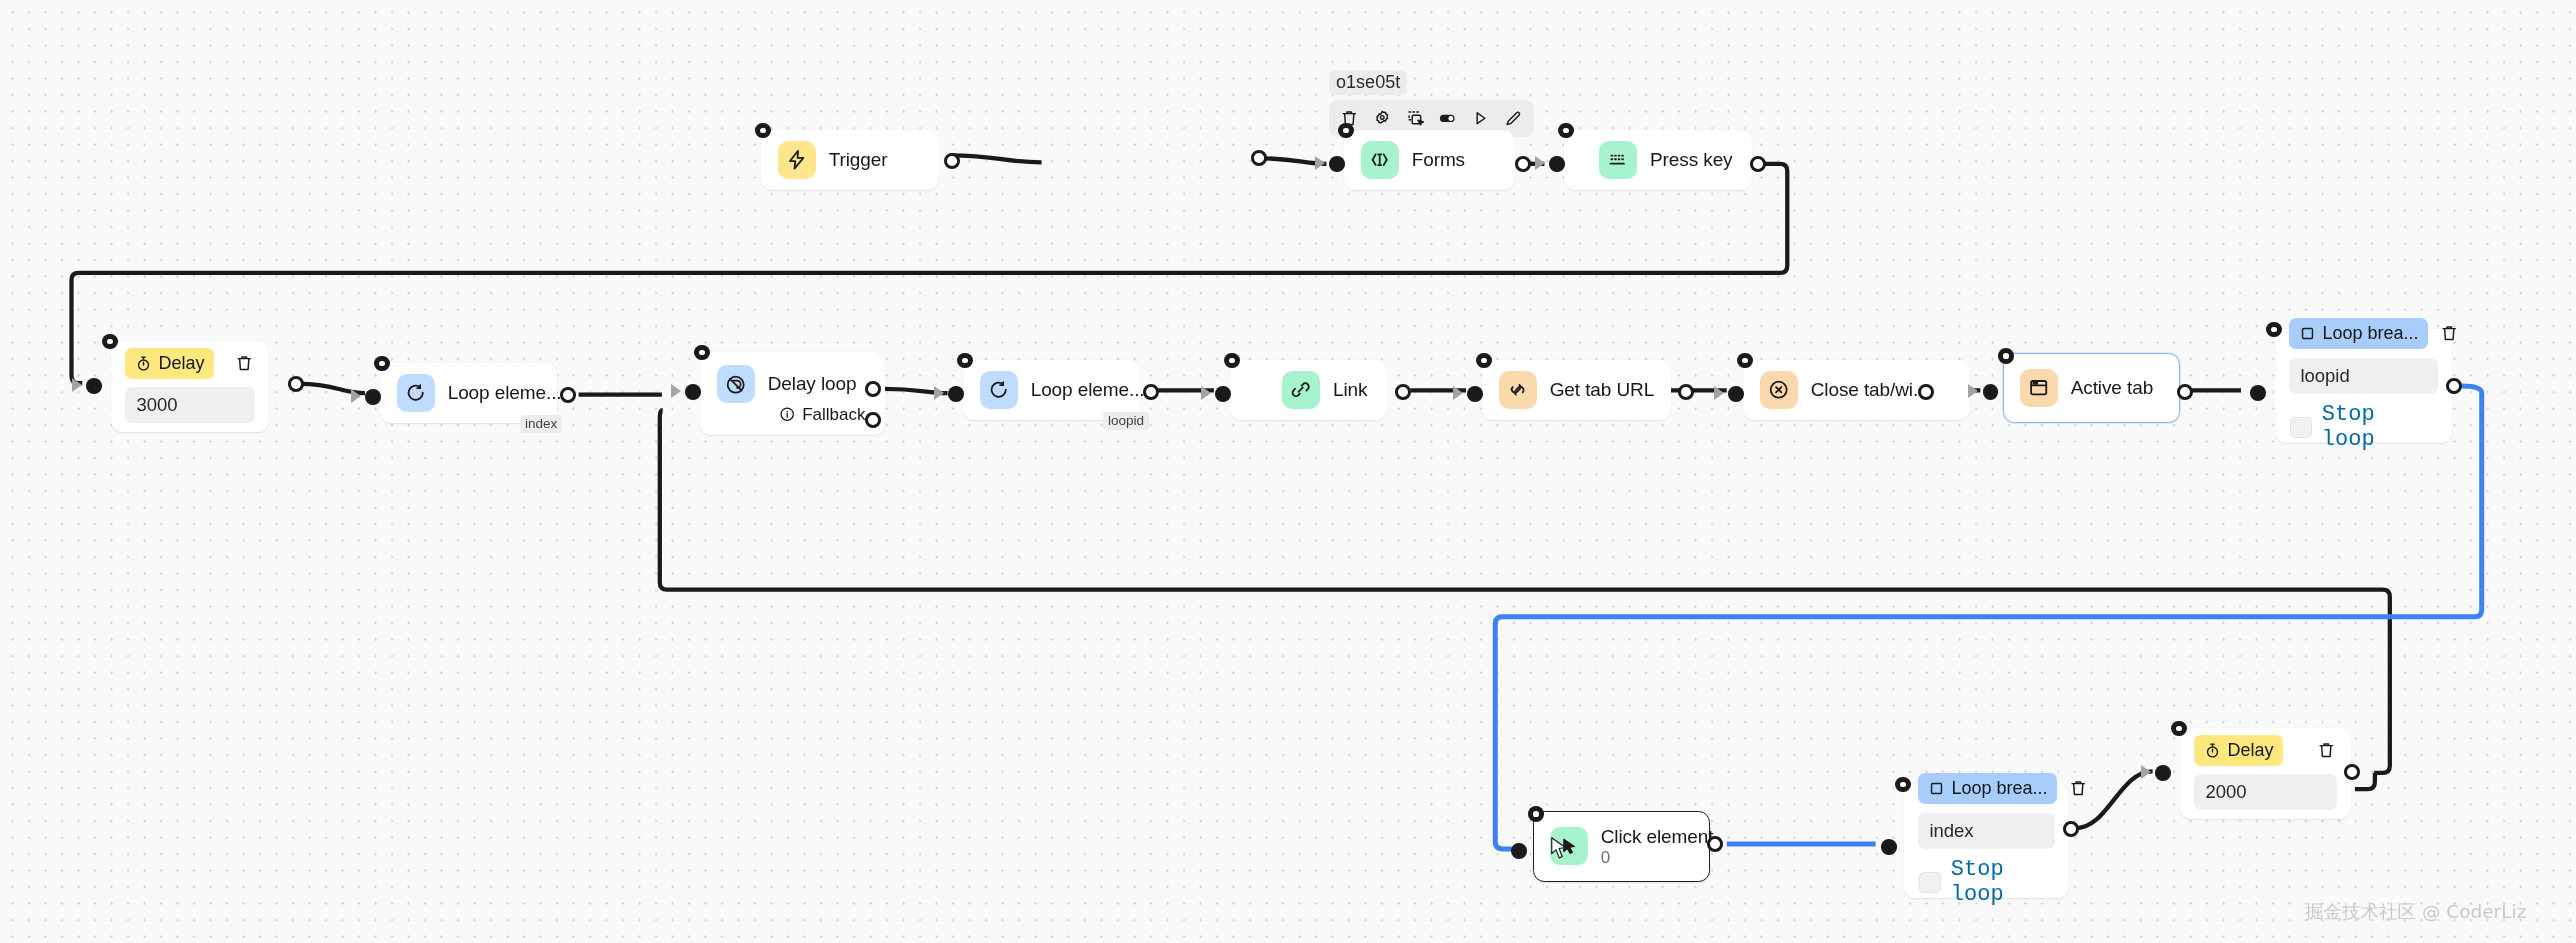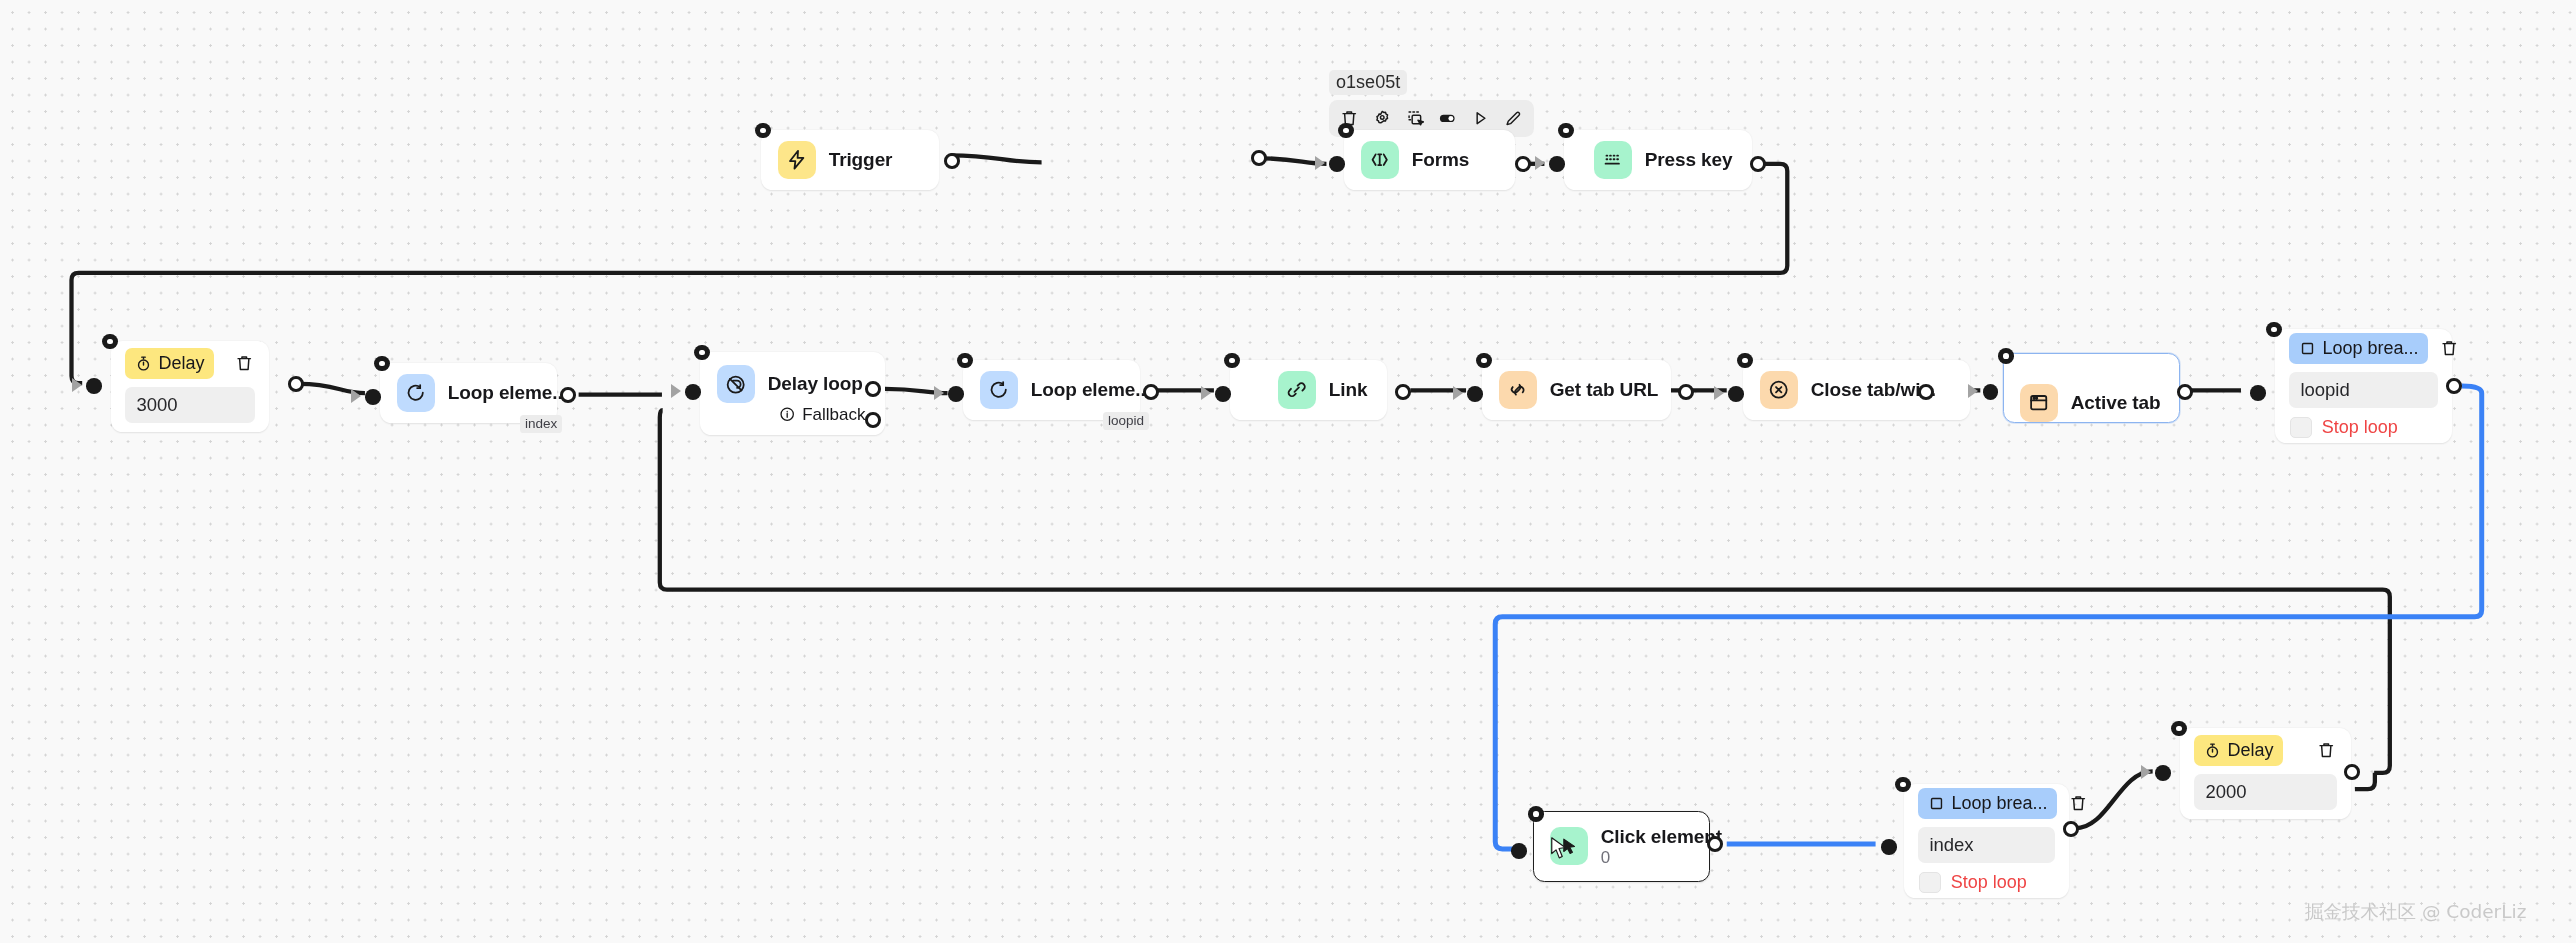--- a/index.html
+++ b/index.html
@@ -32,21 +32,21 @@
   .node.selected { border-color: #8cb4f0; box-shadow: 0 0 0 0.7px rgba(140,180,240,.35); }
   .node.hovered  { border-color: #1f1f1f; }
 
   .node-row { display: flex; align-items: center; padding: 0 18.5px 0 15.7px; gap: 13px; }
   .node-icon {
     width: 38px; height: 38px; border-radius: 10px;
     display: flex; align-items: center; justify-content: center;
     flex: 0 0 auto;
   }
   .node-icon svg { width: 21.4px; height: 21.4px; display: block; }
-  .node-title { font-size: 19px; font-weight: 700; color: #18181b; white-space: nowrap; letter-spacing: -0.1px; }
+  .node-title { font-size: 19px; font-weight: 400; color: #18181b; white-space: nowrap; letter-spacing: -0.1px; }
   .node-sub   { font-size: 17px; color: #71717a; font-weight: 400; line-height: 1.15; }
   .node-text  { display: flex; flex-direction: column; justify-content: center; }
 
   
   .ic-yellow { background: #fde68a; }
   .ic-orange { background: #fcd9ad; }
   .ic-green  { background: #a7f3cd; }
   .ic-blue   { background: #bfdbfe; }
 
   
@@ -91,21 +91,21 @@
   .pill svg { width: 17px; height: 17px; display: block; }
   .trash-btn { width: 21.4px; height: 21.4px; display: flex; align-items: center; justify-content: center; cursor: pointer; }
   .trash-btn svg { width: 18.5px; height: 18.5px; display: block; }
   .field {
     background: #efefef; border-radius: 7.1px;
     padding: 7.8px 11.4px; font-size: 18.5px; color: #27272a;
     min-height: 36px; display: flex; align-items: center;
   }
   .checkrow { display: flex; align-items: center; gap: 10px; padding-left: 1.4px; }
   .checkbox { width: 21.4px; height: 21.4px; border-radius: 5px; background: #f1f1f1; border: 0.7px solid #e4e4e4; flex: 0 0 auto; }
-  .checkrow span { font-size: 18px; color: #ef4444; }
+  .checkrow span { font-size: 22px; color: #0369a1; font-family: Liberation Mono, monospace; }
 
   
   .node-tag {
     position: absolute;
     background: #ececec; color: #3f3f46;
     font-size: 13.5px; border-radius: 3.6px;
     padding: 1.4px 5px; white-space: nowrap;
   }
 
   
@@ -415,21 +415,21 @@
             <path d="M9 9l6 6M15 9l-6 6"></path>
           </svg>
       </div>
       <div class="node-text">
         <div class="node-title">Close tab/wi...</div>
       </div>
     </div>
   </div>
   <div class="port port-out" style="left:1918px; top:384px;"></div>
 
-  <div class="node selected" style="left:2003px; top:353px; width:177px; height:70px;justify-content:flex-end;">
+  <div class="node selected" style="left:2003px; top:353px; width:177px; height:70px;">
     <div class="port-arrow" style="left:-36px; top:30px;"></div>
     <div class="port port-in-dot" style="left:-21.4px; top:30px;"></div>
     <div class="badge-dot" style="left:-5.7px; top:-5.7px;"></div>
     <div class="node-row">
       <div class="node-icon ic-orange">
         <svg viewBox="0 0 24 24" fill="none" stroke="#1a1a1a" stroke-width="2" stroke-linecap="round">
             <rect x="3.5" y="4.5" width="17" height="15" rx="2"></rect>
             <path d="M3.5 9.5h17"></path>
             <circle cx="6.8" cy="7" r=".85" fill="#1a1a1a"></circle>
             <circle cx="9.6" cy="7" r=".85" fill="#1a1a1a"></circle>

